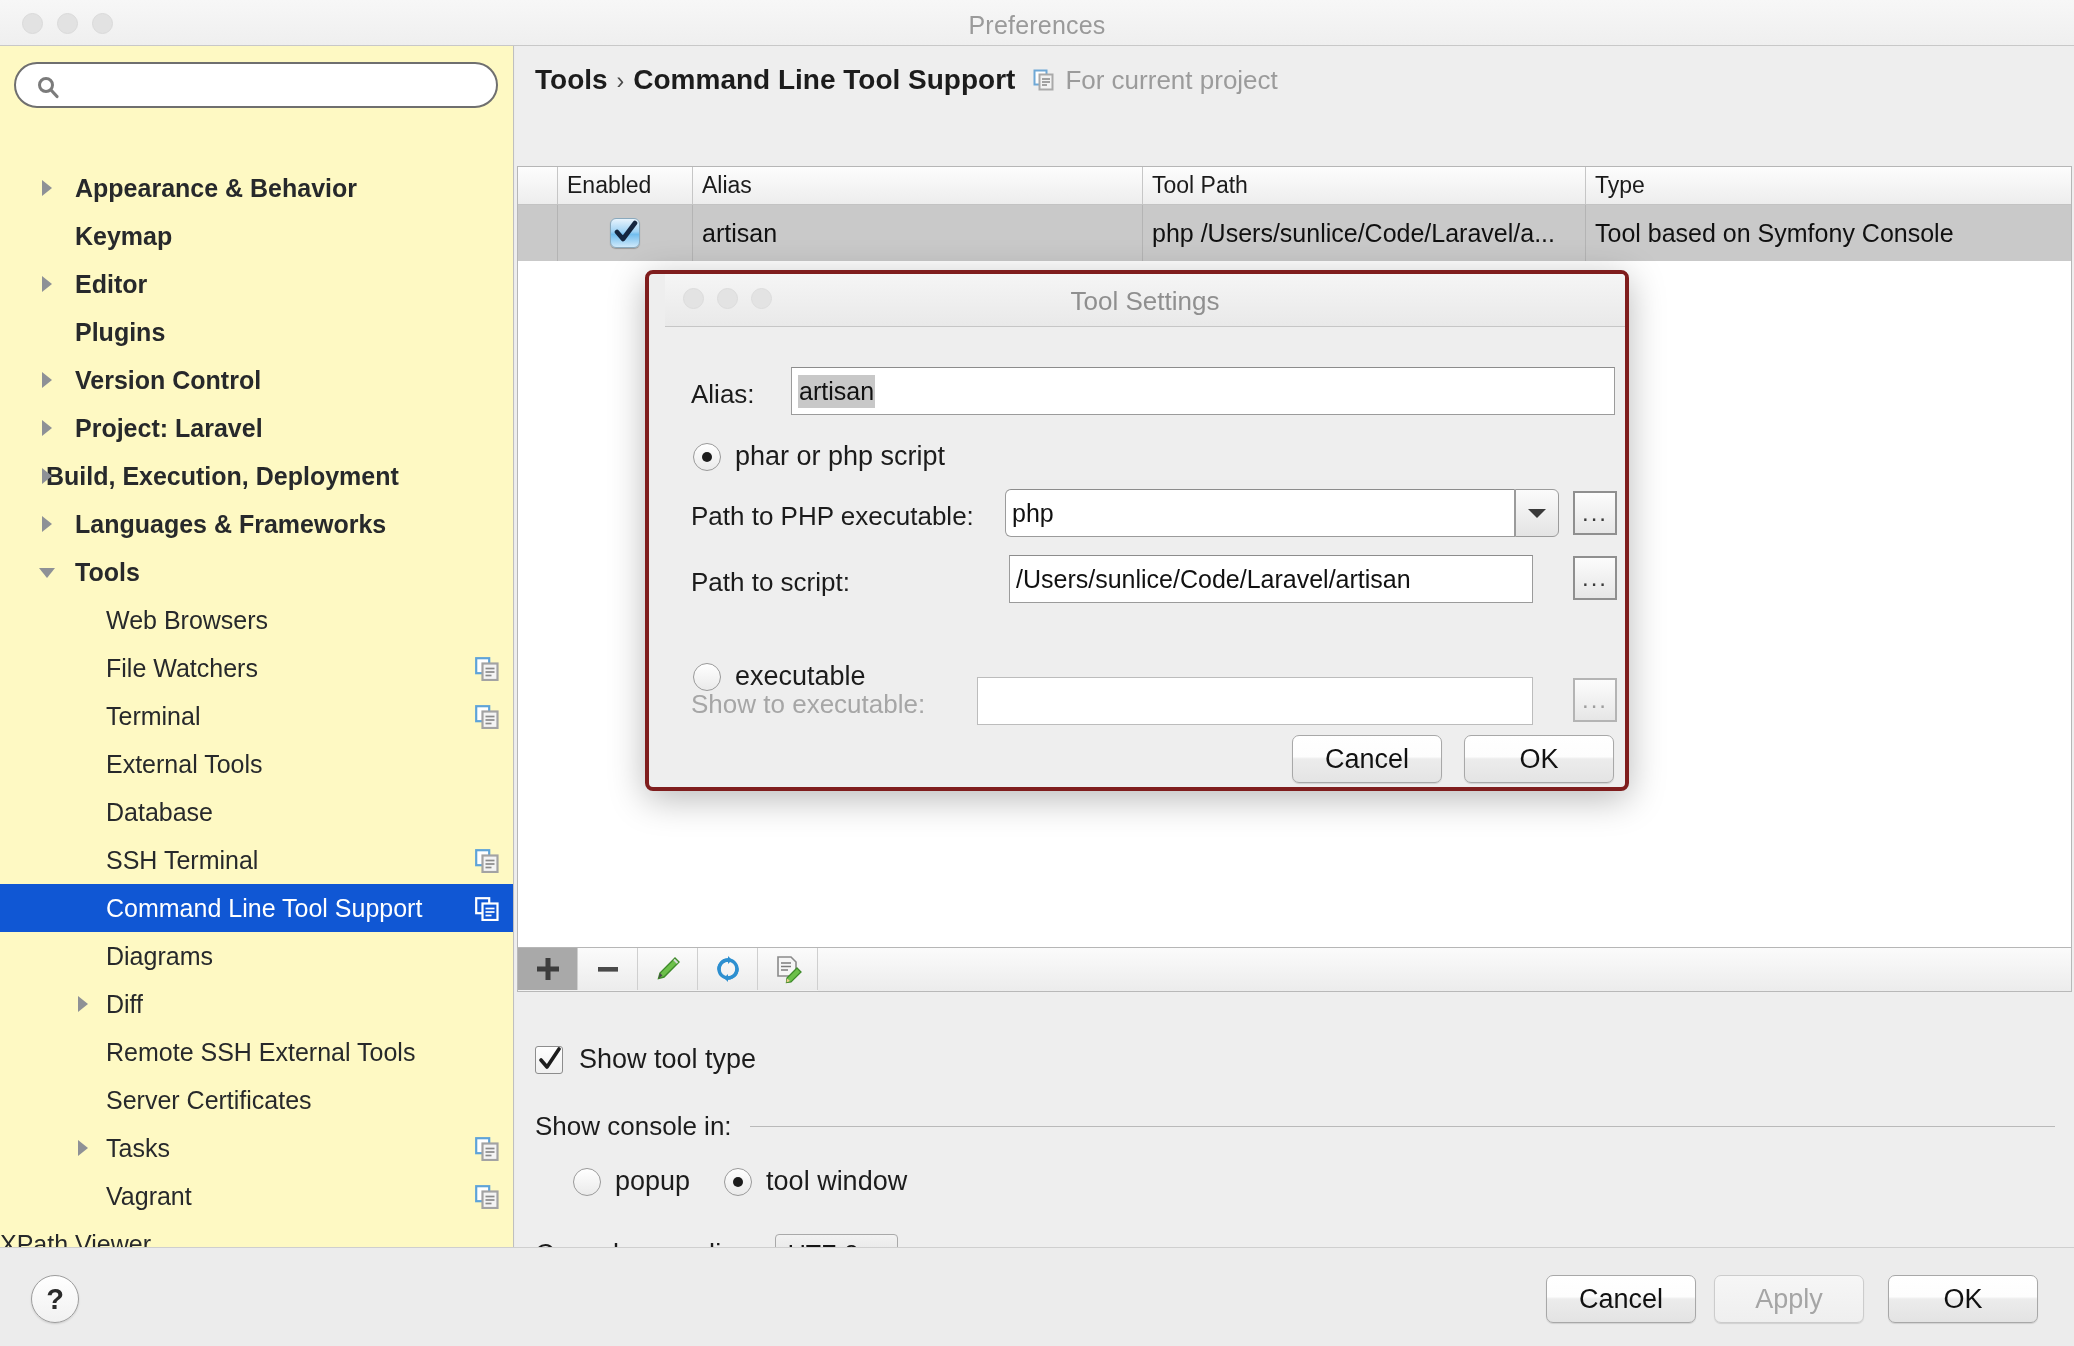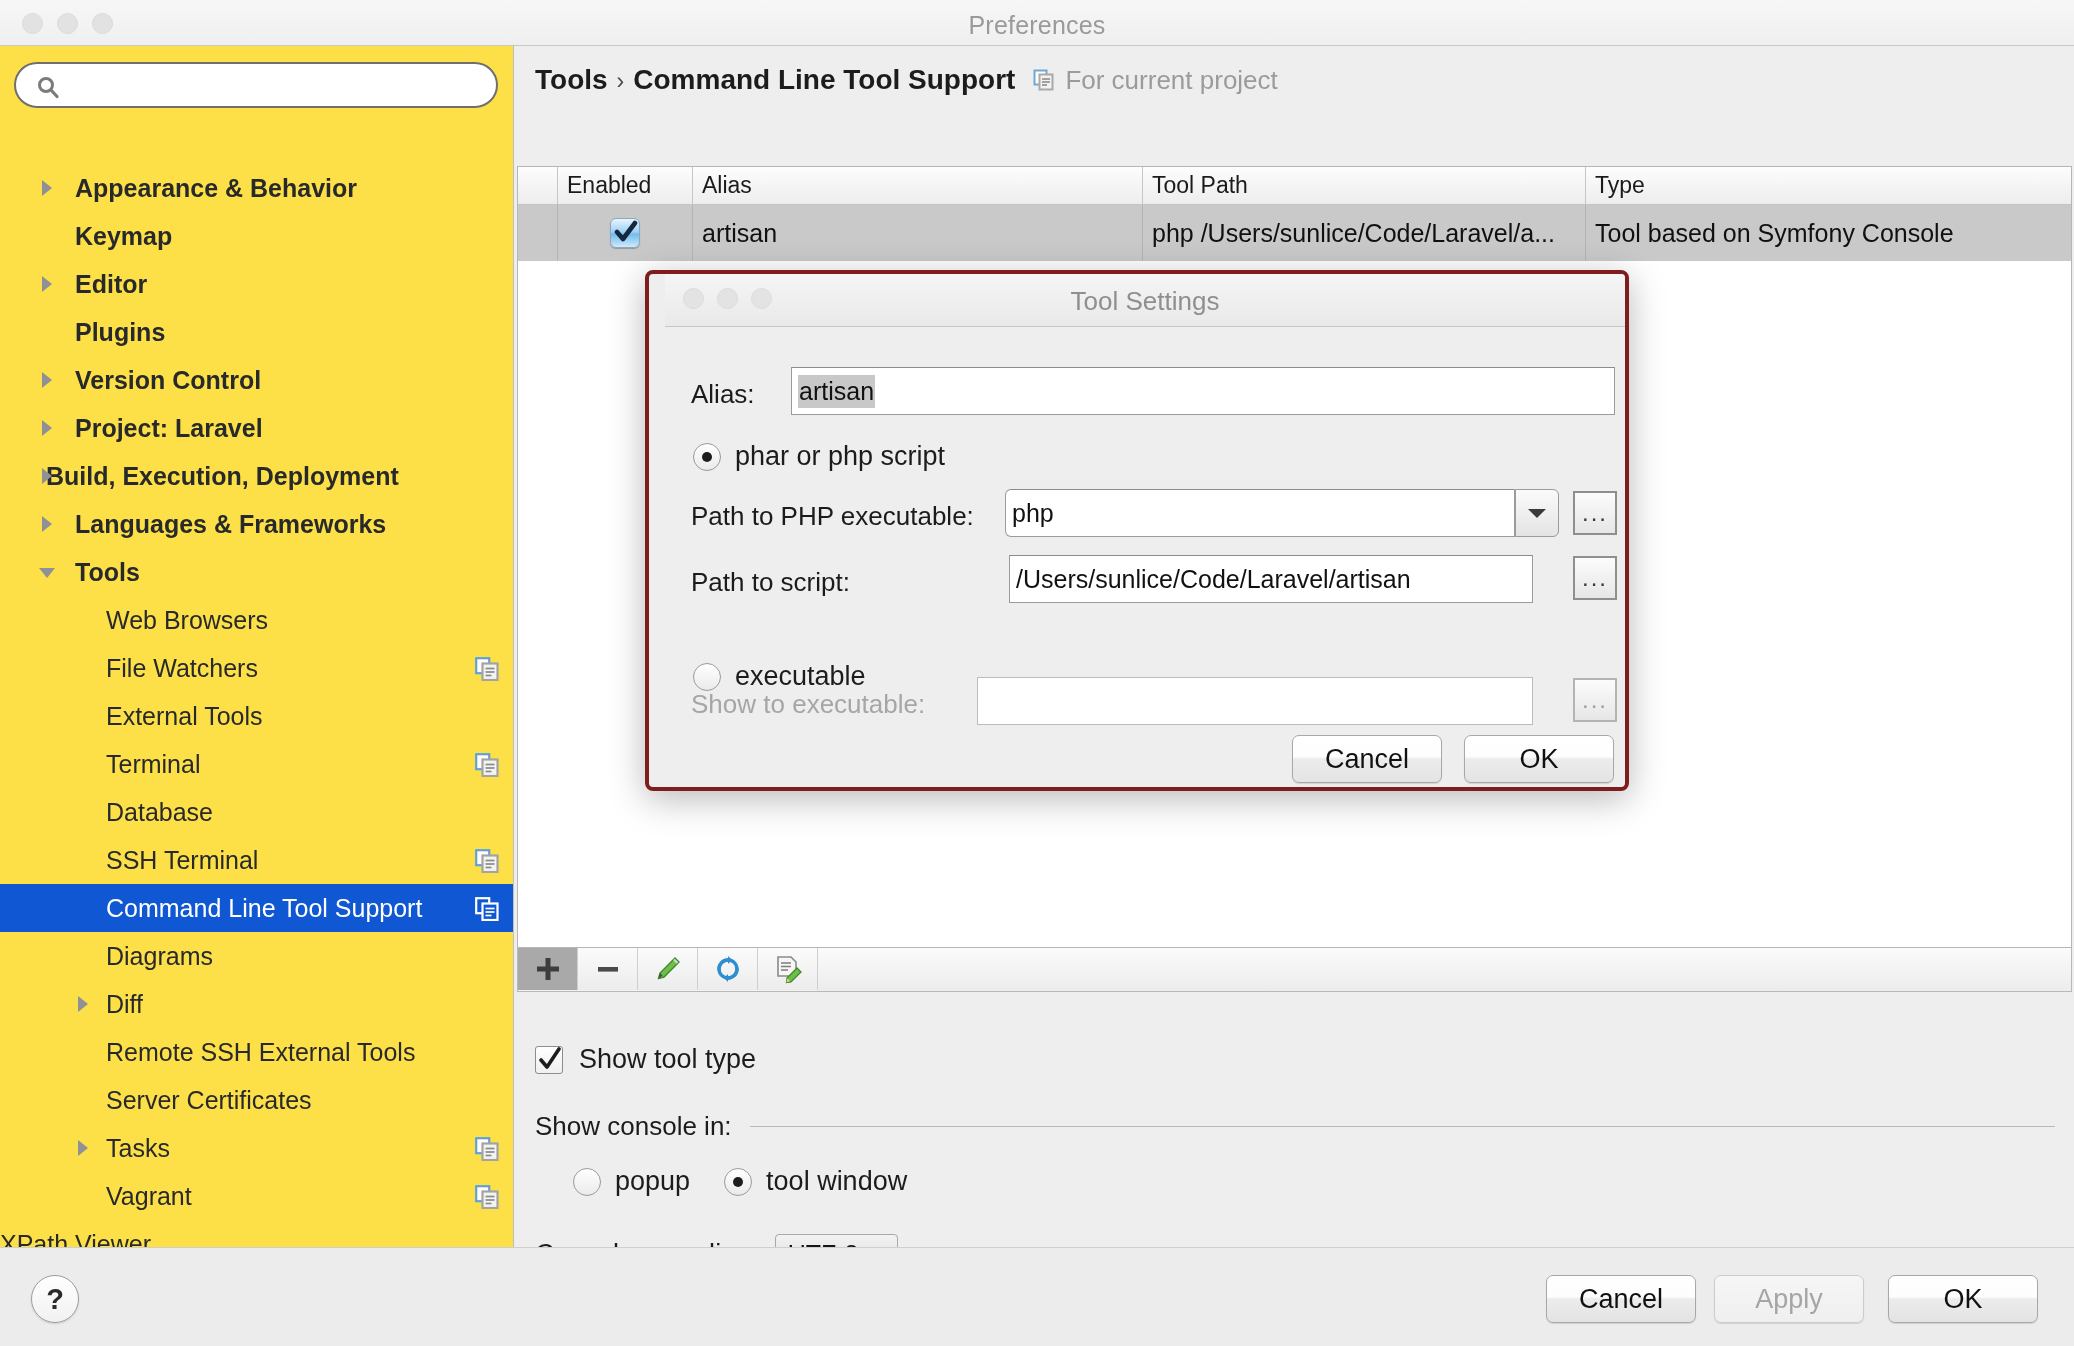--- a/index.html
+++ b/index.html
@@ -42,21 +42,21 @@
     text-align: center;
     font-size: 25px;
     color: #9a9a9a;
     letter-spacing: .2px;
   }
 
   
   .sidebar {
     position: absolute; left: 0; top: 46px;
     width: 514px; height: 1201px;
-    background: #fde047;
+    background: #fef9c3;
     border-right: 1px solid #bfbfbf;
     box-sizing: border-box;
     overflow: hidden;
   }
   .search-wrap {
     position: absolute; left: 14px; top: 16px;
     width: 484px; height: 46px;
   }
   .search-box {
     width: 100%; height: 100%;
@@ -507,33 +507,33 @@
             <svg width="24" height="24" viewBox="0 0 24 24">
       <rect x="1.2" y="1.2" width="13" height="15" fill="#ffffff" stroke="#5ea3d8" stroke-width="2.2"></rect>
       <rect x="7.5" y="6.5" width="15" height="16.5" fill="#f4f4f4" stroke="#a3a3a3" stroke-width="2.2"></rect>
       <line x1="10.5" y1="11.5" x2="19.5" y2="11.5" stroke="#8a8a8a" stroke-width="1.7"></line>
       <line x1="10.5" y1="15" x2="19.5" y2="15" stroke="#8a8a8a" stroke-width="1.7"></line>
       <line x1="10.5" y1="18.5" x2="16.5" y2="18.5" stroke="#8a8a8a" stroke-width="1.7"></line>
     </svg>
           </span>
         </div>
         <div class="tree-row">
-          <span class="tree-label" style="margin-left: 106px;">External Tools</span>
-        </div>
-        <div class="tree-row">
           <span class="tree-label" style="margin-left: 106px;">Terminal</span>
           <span class="copy-icon">
             <svg width="24" height="24" viewBox="0 0 24 24">
       <rect x="1.2" y="1.2" width="13" height="15" fill="#ffffff" stroke="#5ea3d8" stroke-width="2.2"></rect>
       <rect x="7.5" y="6.5" width="15" height="16.5" fill="#f4f4f4" stroke="#a3a3a3" stroke-width="2.2"></rect>
       <line x1="10.5" y1="11.5" x2="19.5" y2="11.5" stroke="#8a8a8a" stroke-width="1.7"></line>
       <line x1="10.5" y1="15" x2="19.5" y2="15" stroke="#8a8a8a" stroke-width="1.7"></line>
       <line x1="10.5" y1="18.5" x2="16.5" y2="18.5" stroke="#8a8a8a" stroke-width="1.7"></line>
     </svg>
           </span>
+        </div>
+        <div class="tree-row">
+          <span class="tree-label" style="margin-left: 106px;">External Tools</span>
         </div>
         <div class="tree-row">
           <span class="tree-label" style="margin-left: 106px;">Database</span>
         </div>
         <div class="tree-row">
           <span class="tree-label" style="margin-left: 106px;">SSH Terminal</span>
           <span class="copy-icon">
             <svg width="24" height="24" viewBox="0 0 24 24">
       <rect x="1.2" y="1.2" width="13" height="15" fill="#ffffff" stroke="#5ea3d8" stroke-width="2.2"></rect>
       <rect x="7.5" y="6.5" width="15" height="16.5" fill="#f4f4f4" stroke="#a3a3a3" stroke-width="2.2"></rect>

